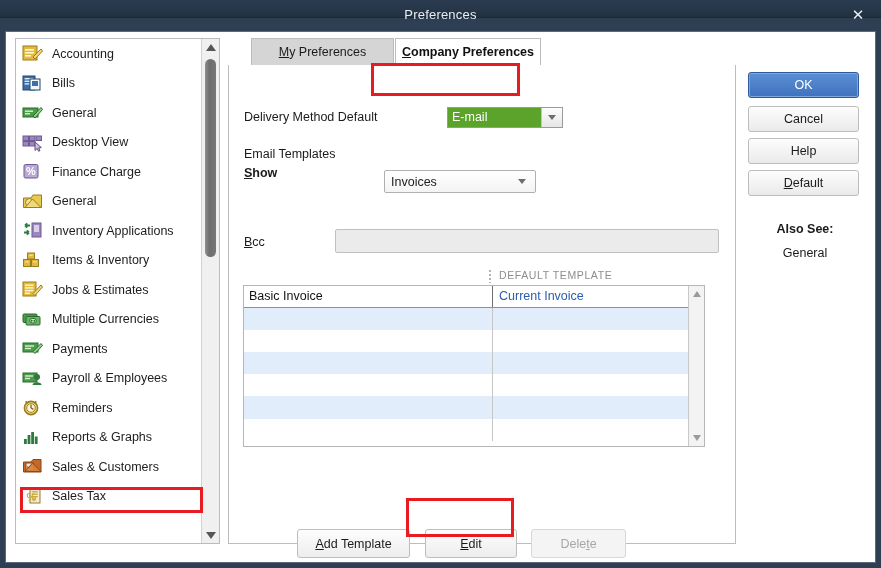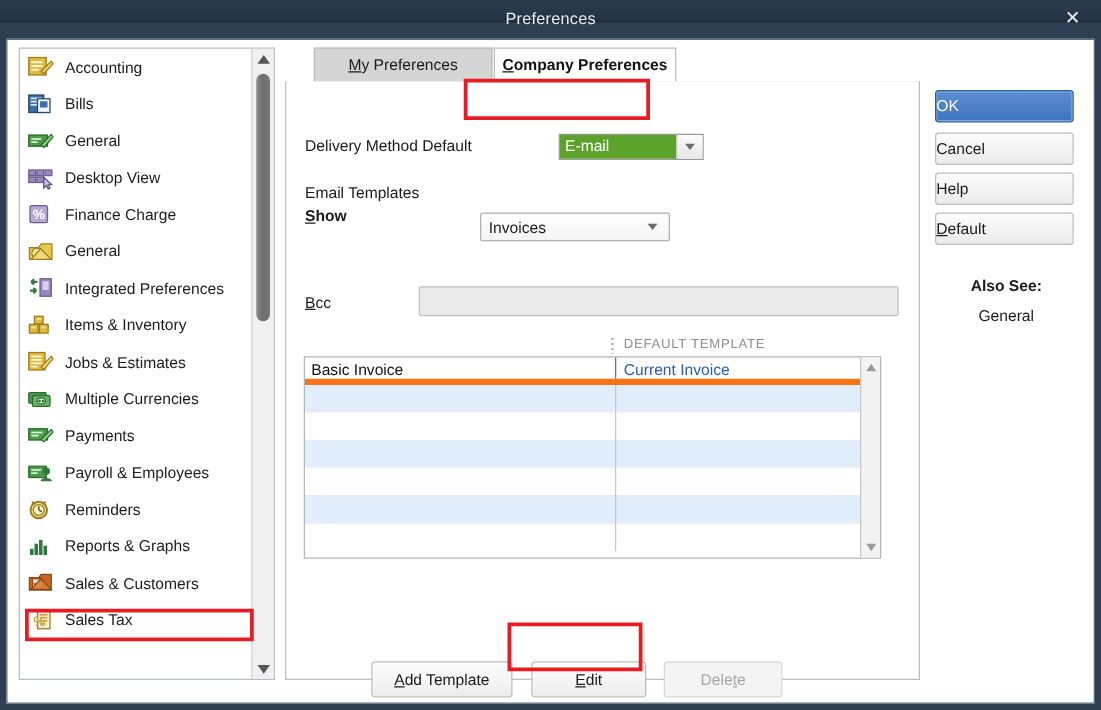--- a/index.html
+++ b/index.html
@@ -212,21 +212,21 @@
     width: 249px; flex: 0 0 249px;
     border-right: 1px solid #c6c6c6;
     font-size: 12.5px; color: #121212;
     padding: 3px 0 0 5px; white-space: nowrap;
   }
   .trow .c2 {
     flex: 1; font-size: 12.5px; color: #2a5db0;
     padding: 3px 0 0 6px; white-space: nowrap;
   }
   .trow.alt { background: #e2edfb; }
-  .trow.first { border-bottom: 5px solid #f97316; }
+  .trow.first { border-bottom: 1px solid #f97316; }
   .trow.first .c1 { border-right: 1px solid #6f6f6f; }
   #tbl-scroll {
     position: absolute; right: 0; top: 0;
     width: 16px; height: 160px;
     background: #f3f3f3; border-left: 1px solid #c8c8c8;
   }
   #tbl-scroll .sb-arrow { width: 15px; }
   #tbl-scroll .tri-up {
     border-left-width: 4.5px; border-right-width: 4.5px;
     border-bottom: 6px solid #9a9a9a;
@@ -247,21 +247,21 @@
   }
   .btn.disabled { color: #a7a7a7; background: #f4f4f4; border-color: #d7d7d7; cursor: default; }
   #btn-add { left: 68px; top: 464px; width: 113px; height: 29px; }
   #btn-edit { left: 196px; top: 464px; width: 92px; height: 29px; }
   #btn-del  { left: 302px; top: 464px; width: 95px; height: 29px; }
 
   
   #rail { position: absolute; left: 740px; top: 6px; width: 124px; height: 506px; }
   .rbtn {
     position: absolute; left: 2px; width: 111px; height: 26px;
-    display: flex; align-items: center; justify-content: flex-start;
+    display: flex; align-items: center; justify-content: center;
     font-size: 12.5px; border-radius: 3px; cursor: pointer;
     background: linear-gradient(to bottom,#fdfdfd,#eaeaea);
     border: 1px solid #bdbdbd; color: #1b1b1b;
   }
   .rbtn.primary {
     background: linear-gradient(to bottom,#5b8fd4,#3f72bd);
     border: 1px solid #2f5a9b; color: #ffffff;
     box-shadow: inset 0 0 0 1px #7da6dd;
   }
   #r-ok { top: 34px; }
@@ -373,21 +373,21 @@
           </div>
           <div class="side-item">
             <span class="icon-box">
               <svg width="21" height="19" viewBox="0 0 21 19">
                 <rect x="10" y="2" width="9" height="14" fill="#9b86bd" stroke="#6d5b91"></rect>
                 <rect x="12" y="4" width="5" height="7" fill="#d8cfe9"></rect>
                 <path d="M8 4.5 L3 4.5 M3 4.5 L5.2 2.4 M3 4.5 L5.2 6.6" stroke="#2f7a3f" stroke-width="1.8" fill="none"></path>
                 <path d="M2 11.5 L7 11.5 M7 11.5 L4.8 9.4 M7 11.5 L4.8 13.6" stroke="#2f7a3f" stroke-width="1.8" fill="none"></path>
               </svg>
             </span>
-            <span class="lbl">Integrated Preferences</span>
+            <span class="lbl">Inventory Applications</span>
           </div>
           <div class="side-item">
             <span class="icon-box">
               <svg width="21" height="19" viewBox="0 0 21 19">
                 <g fill="#e0b93f" stroke="#9c7d1c">
                   <rect x="1.5" y="8.5" width="7" height="7"></rect>
                   <rect x="9.5" y="8.5" width="7" height="7"></rect>
                   <rect x="5.5" y="2" width="7" height="6"></rect>
                 </g>
                 <g fill="#f3dd93">

